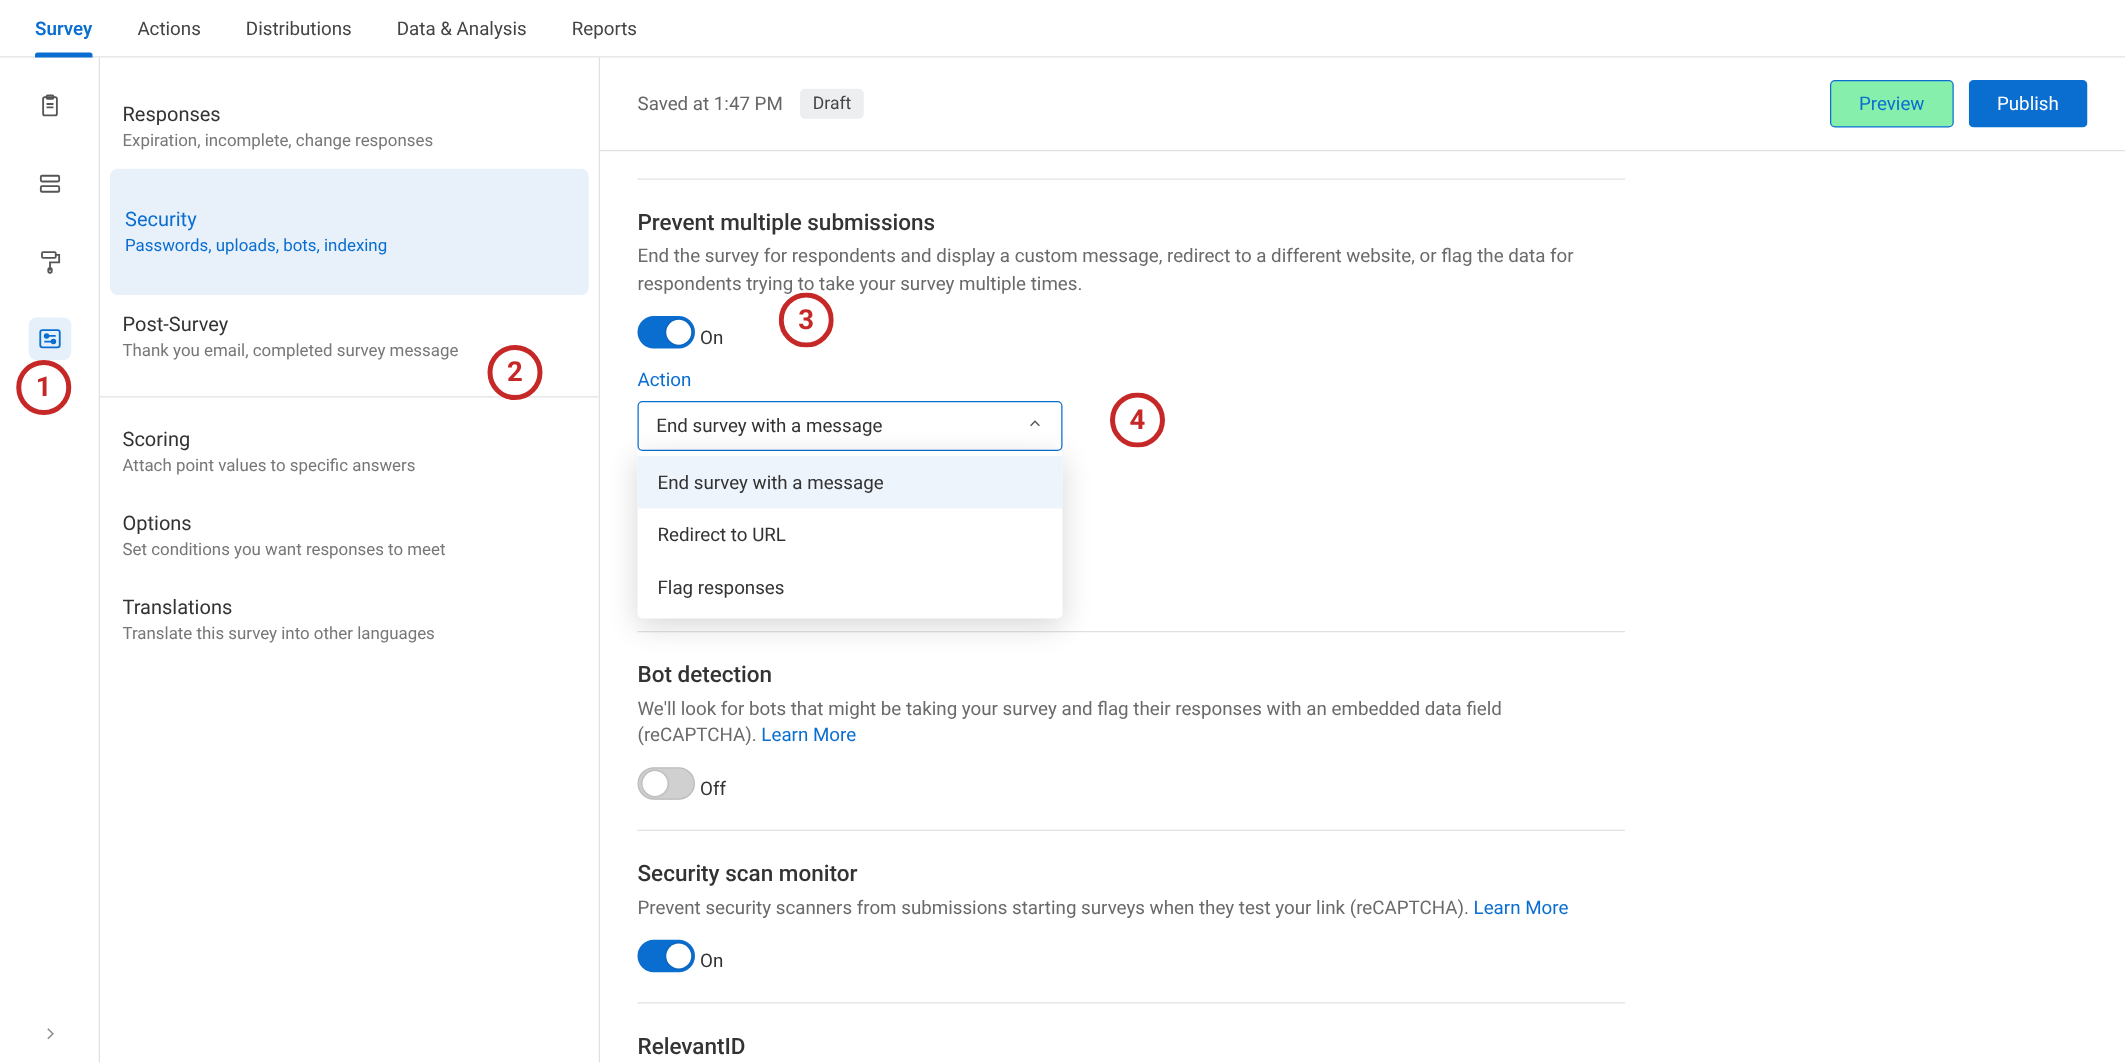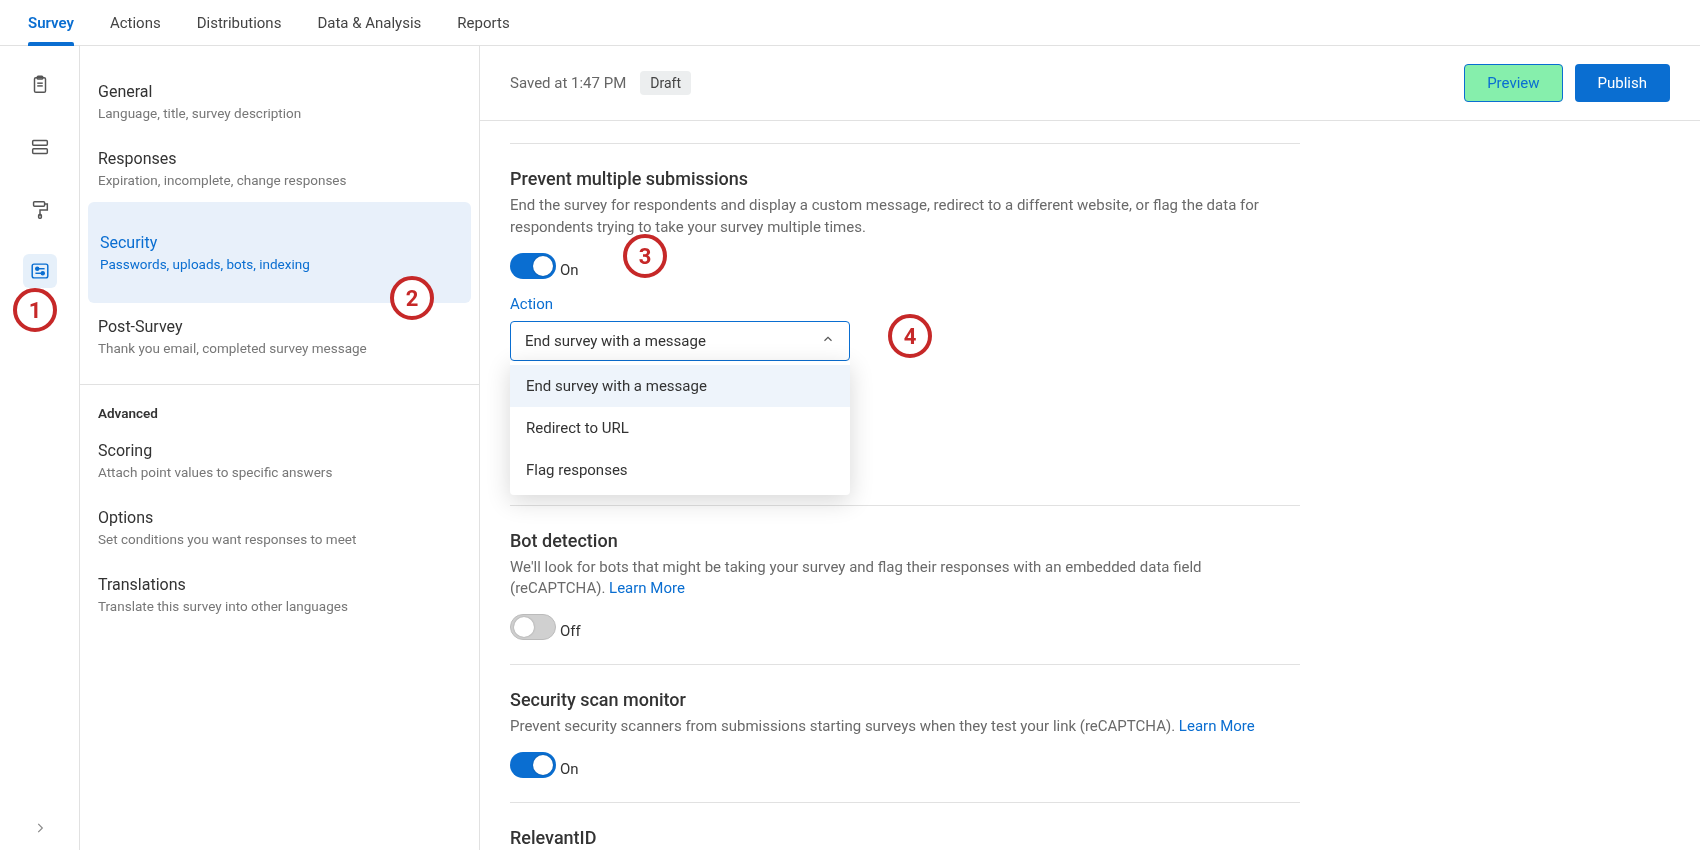--- a/index.html
+++ b/index.html
@@ -345,38 +345,33 @@
     <div class="rail-expand">
       <svg width="14" height="14" viewBox="0 0 24 24" fill="none" stroke="currentColor" stroke-width="2">
           <polyline points="9 5 16 12 9 19"></polyline>
         </svg>
     </div>
   </div>
 
   <div class="sidebar">
 
     <div class="side-item">
-      <div class="si-title">General</div>
-      <div class="si-desc">Language, title, survey description</div>
-    </div>
-    <div class="side-item">
       <div class="si-title">Responses</div>
       <div class="si-desc">Expiration, incomplete, change responses</div>
     </div>
     <div class="side-item selected">
       <div class="si-title">Security</div>
       <div class="si-desc">Passwords, uploads, bots, indexing</div>
     </div>
     <div class="side-item">
       <div class="si-title">Post-Survey</div>
       <div class="si-desc">Thank you email, completed survey message</div>
     </div>
 
     <div class="side-divider"></div>
-    <div class="side-section-label">Advanced</div>
 
     <div class="side-item">
       <div class="si-title">Scoring</div>
       <div class="si-desc">Attach point values to specific answers</div>
     </div>
     <div class="side-item">
       <div class="si-title">Options</div>
       <div class="si-desc">Set conditions you want responses to meet</div>
     </div>
     <div class="side-item">

